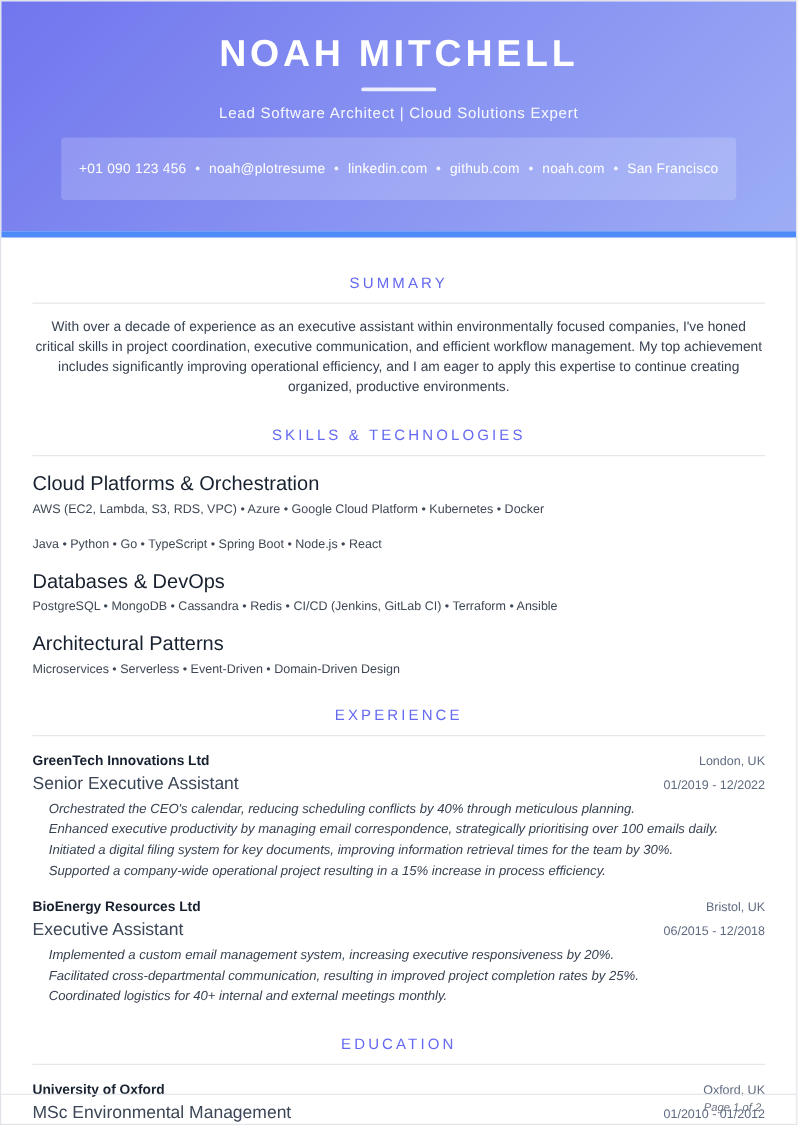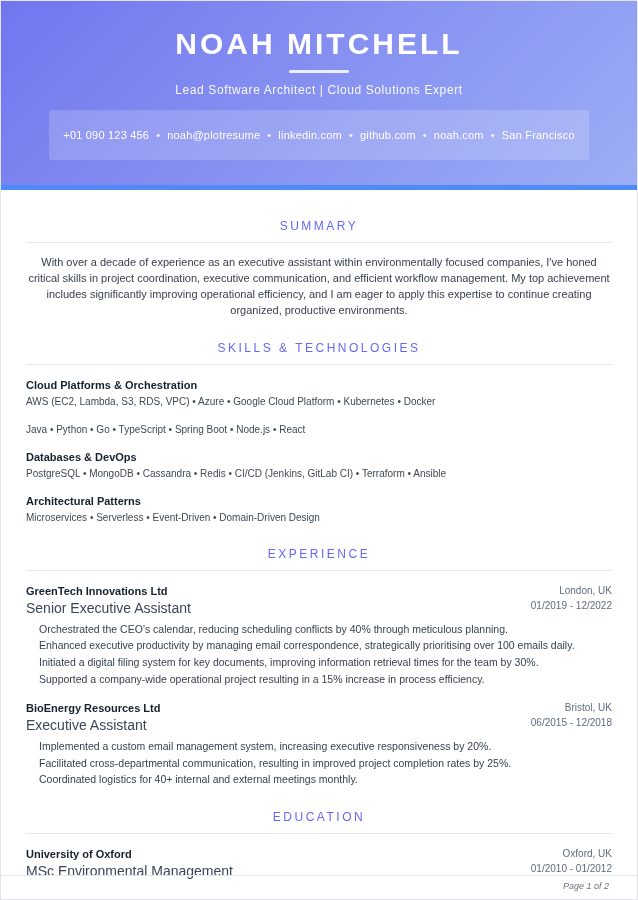--- a/index.html
+++ b/index.html
@@ -38,30 +38,30 @@
     text-align: center; font-size: 12px; font-weight: normal;
     letter-spacing: 2.5px; color: var(--accent, #6569f0);
   }
   section.summary .sec-h { margin-top: 29px; }
   .summary-text {
     margin-top: 11px; text-align: center; font-size: 11px; line-height: 1.47;
     color: #374151; padding: 0 2px;
   }
   
   .skill-group { margin-top: 14px; }
-  .skill-label { font-size: 11px; font-weight: bold; color: #16202e; }
+  .skill-label { font-size: 16px; font-weight: normal; color: #16202e; }
   .skill-items { margin-top: 4px; font-size: 10px; color: #3f4854; line-height: 1.4; }
   
   .job { margin-top: 14px; }
-  .row { display: flex; justify-content: space-between; align-items: flex-start; gap: 28px; }
+  .row { display: flex; justify-content: space-between; align-items: flex-end; gap: 28px; }
   .row + .row { margin-top: 3px; }
   .company { font-size: 11px; font-weight: bold; color: #16202e; }
   .loc, .dates { font-size: 10px; color: #5f6b80; }
   .role { font-size: 14px; color: #3b4656; }
-  .bullets { margin-top: 5px; padding-left: 13px; }
+  .bullets { margin-top: 5px; padding-left: 13px; font-style: italic; }
   .bullet { font-size: 10.5px; color: #374151; line-height: 1.6; }
   
   footer {
     position: absolute; left: 0; right: 0; bottom: 0;
     border-top: 1px solid #e4e7eb; padding: 5px 28px 8px;
     text-align: right; font-size: 9px; color: #6b7280; font-style: italic;
   }
 </style>
 </head>
 <body>

